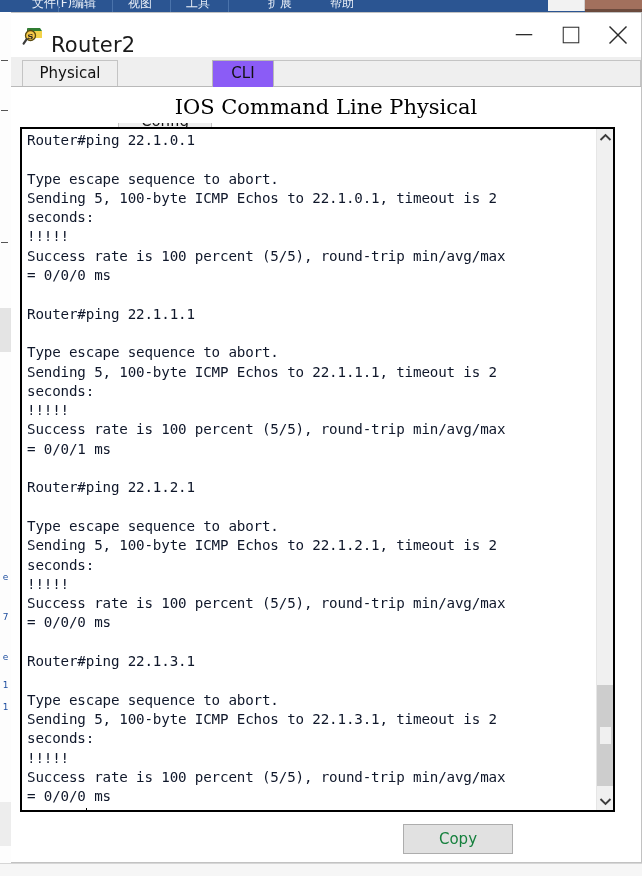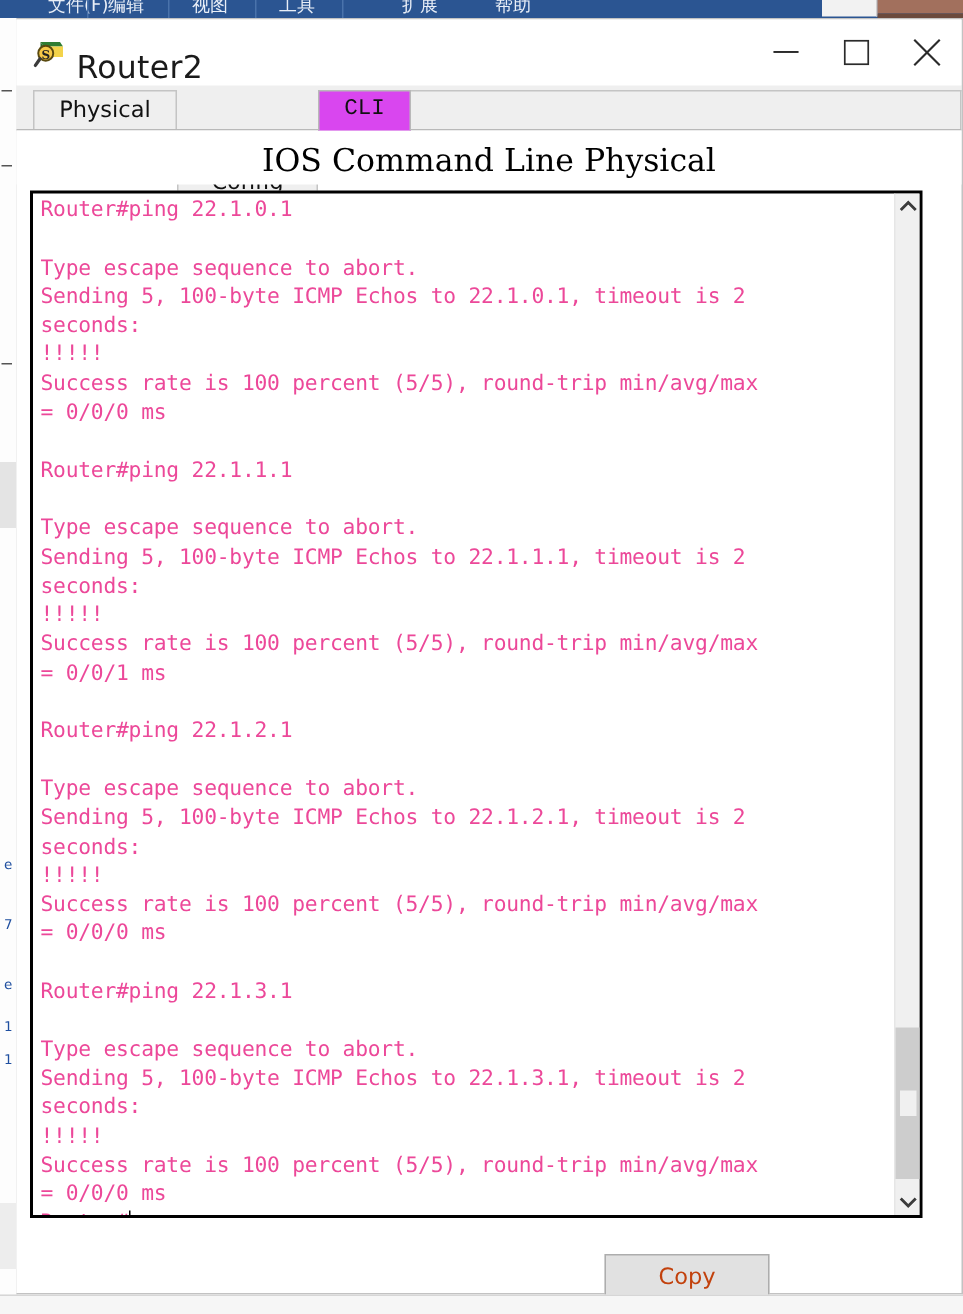--- a/index.html
+++ b/index.html
@@ -152,25 +152,24 @@
     border: 1px solid #c4c4c4;
     border-bottom: none;
     font-size: 15px;
     color: #111;
     font-family: "DejaVu Sans", sans-serif;
     text-align: center;
     line-height: 24px;
     cursor: default;
   }
   .tab.active {
-    background: #d946ef;
+    background: #8b5cf6;
     border-color: #b9b9b9;
     height: 27px;
     z-index: 3;
-    font-family: Liberation Mono, monospace;
   }
   #tab-physical { left: 11px; width: 96px; }
   #tab-config   { left: 107px; width: 94px; margin-top: 48px; }
   #tab-cli      { left: 201px; width: 62px; }
   #tabstrip-filler {
     position: absolute;
     left: 263px; top: 3px;
     right: 0; height: 26px;
     background: #efefef;
     border-top: 1px solid #c4c4c4;
@@ -204,21 +203,21 @@
   }
   #terminal-text {
     position: absolute;
     left: 5px;
     top: 2px;
     right: 18px;
     margin: 0;
     font-family: "DejaVu Sans Mono", monospace;
     font-size: 14.2px;
     line-height: 19.3px;
-    color: #ec4899;
+    color: #0f172a;
     white-space: pre;
     letter-spacing: -0.15px;
   }
   #terminal-cursor {
     display: inline-block;
     width: 1px;
     height: 14px;
     background: #000;
     vertical-align: -2px;
     margin-left: 0px;
@@ -265,27 +264,26 @@
     width: 100%;
     height: 50px;
   }
   .fbtn {
     position: absolute;
     top: 10px;
     height: 30px;
     background: #e1e1e1;
     border: 1px solid #adadad;
     font-size: 15px;
-    color: #c2410c;
+    color: #15803d;
     font-family: "DejaVu Sans", sans-serif;
     text-align: center;
     line-height: 28px;
     box-sizing: border-box;
     cursor: default;
-    margin-top: 12px;
   }
   #btn-copy  { left: 392px; width: 110px; }
   #btn-paste { left: 511px; width: 110px; }
 
   #watermark {
     position: absolute;
     left: 452px;
     top: 864px;
     font-size: 19px;
     color: #d9d9d9;

